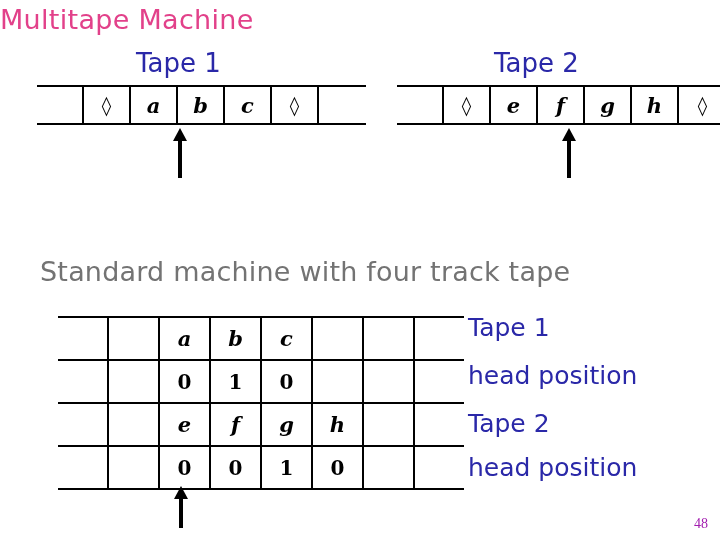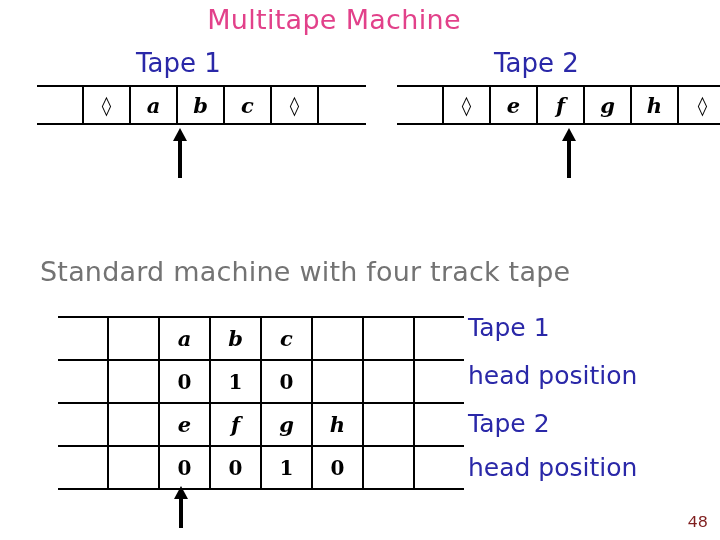--- a/index.html
+++ b/index.html
@@ -15,21 +15,20 @@
     font-family: "DejaVu Sans", sans-serif;
     -webkit-font-smoothing: none;
   }
 
   
   #slide-title {
     position: absolute;
     left: 0;
     top: 4px;
     width: 668px;
-    text-align: center;
     color: #e2418a;
     font-family: "DejaVu Sans", sans-serif;
     font-size: 27px;
     font-weight: 400;
     letter-spacing: 0.3px;
     white-space: nowrap;
   }
 
   #standard-machine-caption {
     position: absolute;
@@ -161,23 +160,23 @@
   #legend-0 { left: 468px; top: 313px; }
   #legend-1 { left: 468px; top: 361px; }
   #legend-2 { left: 468px; top: 409px; }
   #legend-3 { left: 468px; top: 453px; }
 
   
   #page-number {
     position: absolute;
     right: 12px;
     bottom: 8px;
-    color: #7f1d1d;
-    font-family: Liberation Mono, monospace;
-    font-size: 17px;
+    color: #a21caf;
+    font-family: Liberation Serif, serif;
+    font-size: 14px;
   }
 </style>
 </head>
 <body>
 
 <div id="slide-title">Multitape Machine</div>
 
 <div class="tape-heading" id="tape1-heading">Tape 1</div>
 <div class="tape-heading" id="tape2-heading">Tape 2</div>
 

